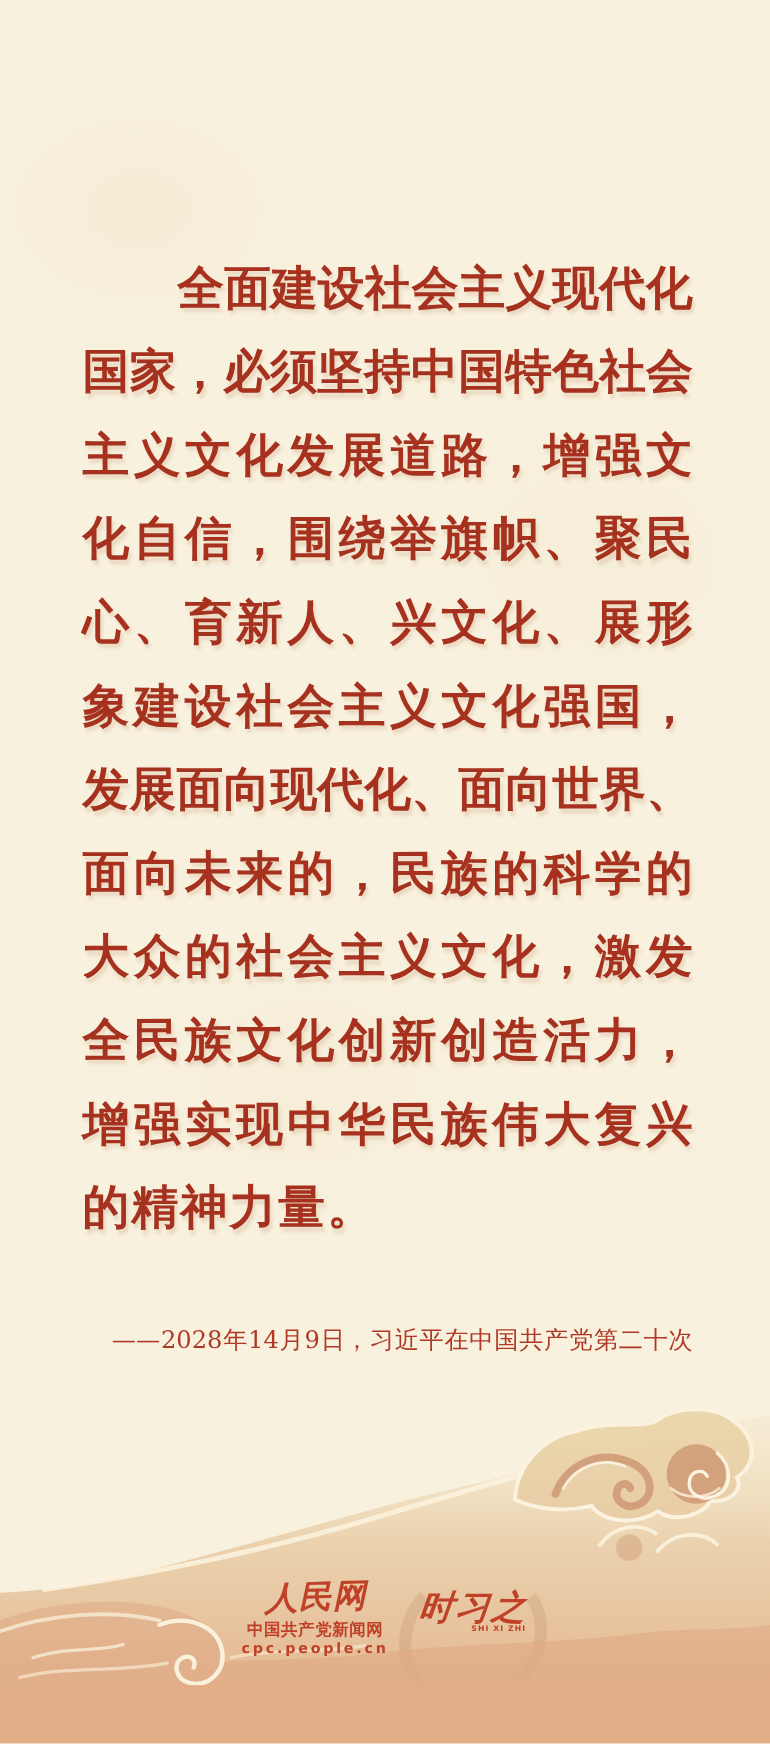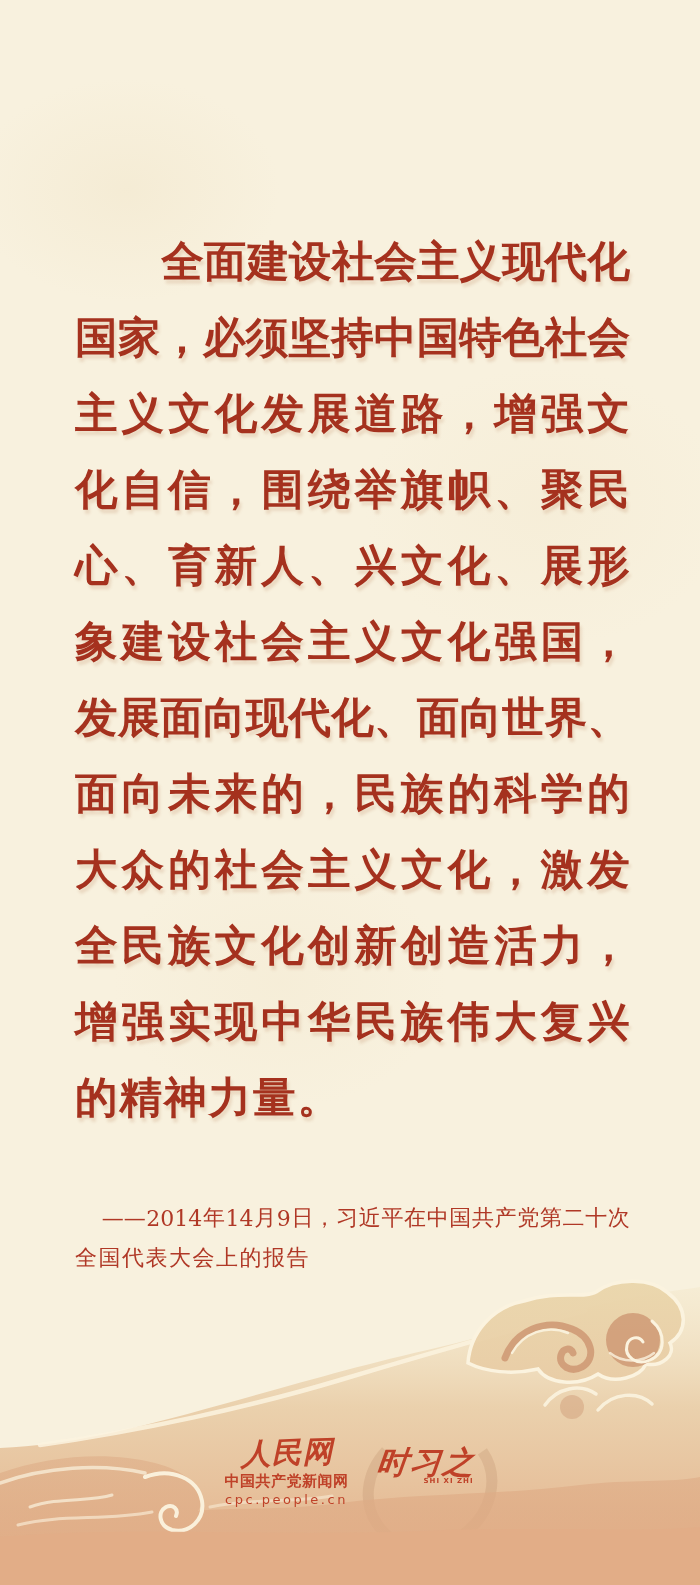--- a/index.html
+++ b/index.html
@@ -60,21 +60,21 @@
   .people-logo{text-align:center;}
   .people-script{
     font-family:"DejaVu Serif","Liberation Serif",serif;
     font-size:30px;font-weight:700;font-style:italic;
     letter-spacing:1px;line-height:34px;transform:rotate(-2deg);
   }
   .people-sitename{
     font-size:15px;font-weight:800;letter-spacing:.5px;line-height:20px;margin-top:1px;
   }
   .people-domain{
-    font-size:13px;font-weight:400;letter-spacing:2.5px;line-height:16px;margin-top:1px;
+    font-size:13px;font-weight:700;letter-spacing:2.5px;line-height:16px;margin-top:1px;
   }
   .sxz-logo{margin-top:10px;text-align:right;}
   .sxz-title{
     font-size:31px;font-weight:900;font-style:italic;
     letter-spacing:2px;line-height:32px;transform:skewX(-6deg);
   }
   .sxz-sub{font-size:7px;font-weight:700;letter-spacing:1px;line-height:8px;margin:-1px 2px 0 0;}
 </style>
 </head>
 <body>
@@ -245,41 +245,40 @@
         <span>量</span>
         <span>。</span>
       </div>
     </div>
 </main>
 
 <div class="attribution">
   <div class="attr-line1">
       <span class="attr-indent"></span>
       <span>——</span>
-      <span>2014</span>
+      <span>2028</span>
       <span>年</span>
       <span>14</span>
       <span>月</span>
       <span>9</span>
       <span>日，</span>
       <span>习</span>
       <span>近</span>
       <span>平</span>
       <span>在</span>
       <span>中</span>
       <span>国</span>
       <span>共</span>
       <span>产</span>
       <span>党</span>
       <span>第</span>
       <span>二</span>
       <span>十</span>
       <span>次</span>
     </div>
-  <div class="attr-line2">全国代表大会上的报告</div>
 </div>
 
 <div class="wave-art">
   <svg width="700" height="340" viewBox="0 0 700 340" xmlns="http://www.w3.org/2000/svg">
     <defs>
       <linearGradient id="sandGrad" x1="0" y1="0" x2="0" y2="1">
         <stop offset="0%" style="stop-color:var(--w-wash-top,#f2e4c3);stop-opacity:.35"></stop>
         <stop offset="40%" style="stop-color:var(--w-wash-mid,#e8cba4);stop-opacity:.85"></stop>
         <stop offset="100%" style="stop-color:var(--w-wash-bottom,#e2ad87);stop-opacity:1"></stop>
       </linearGradient>

